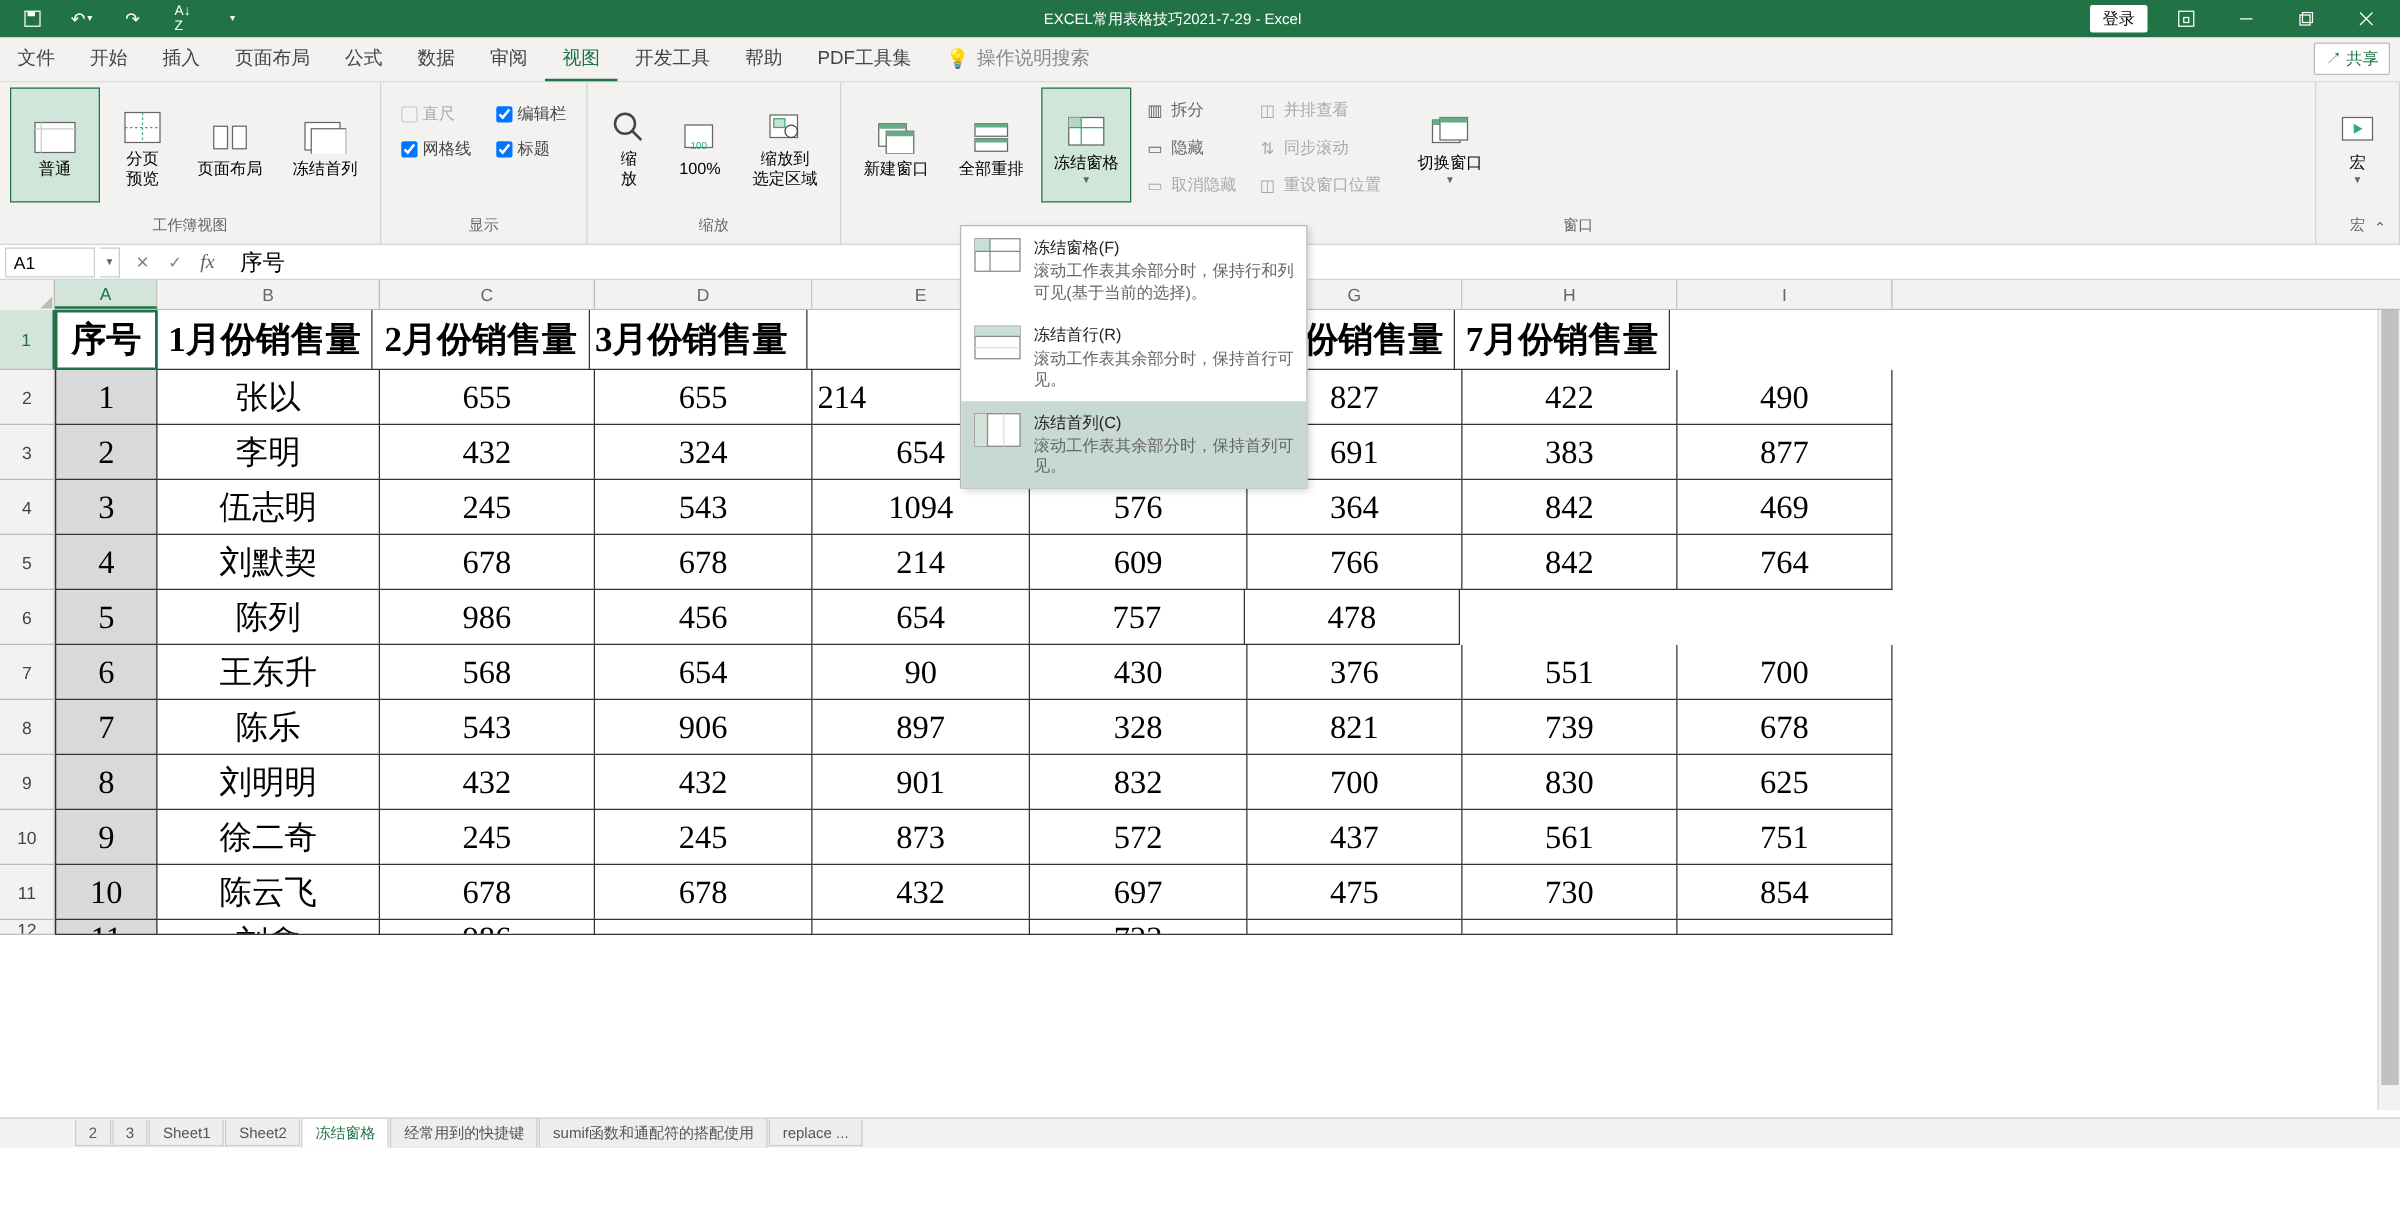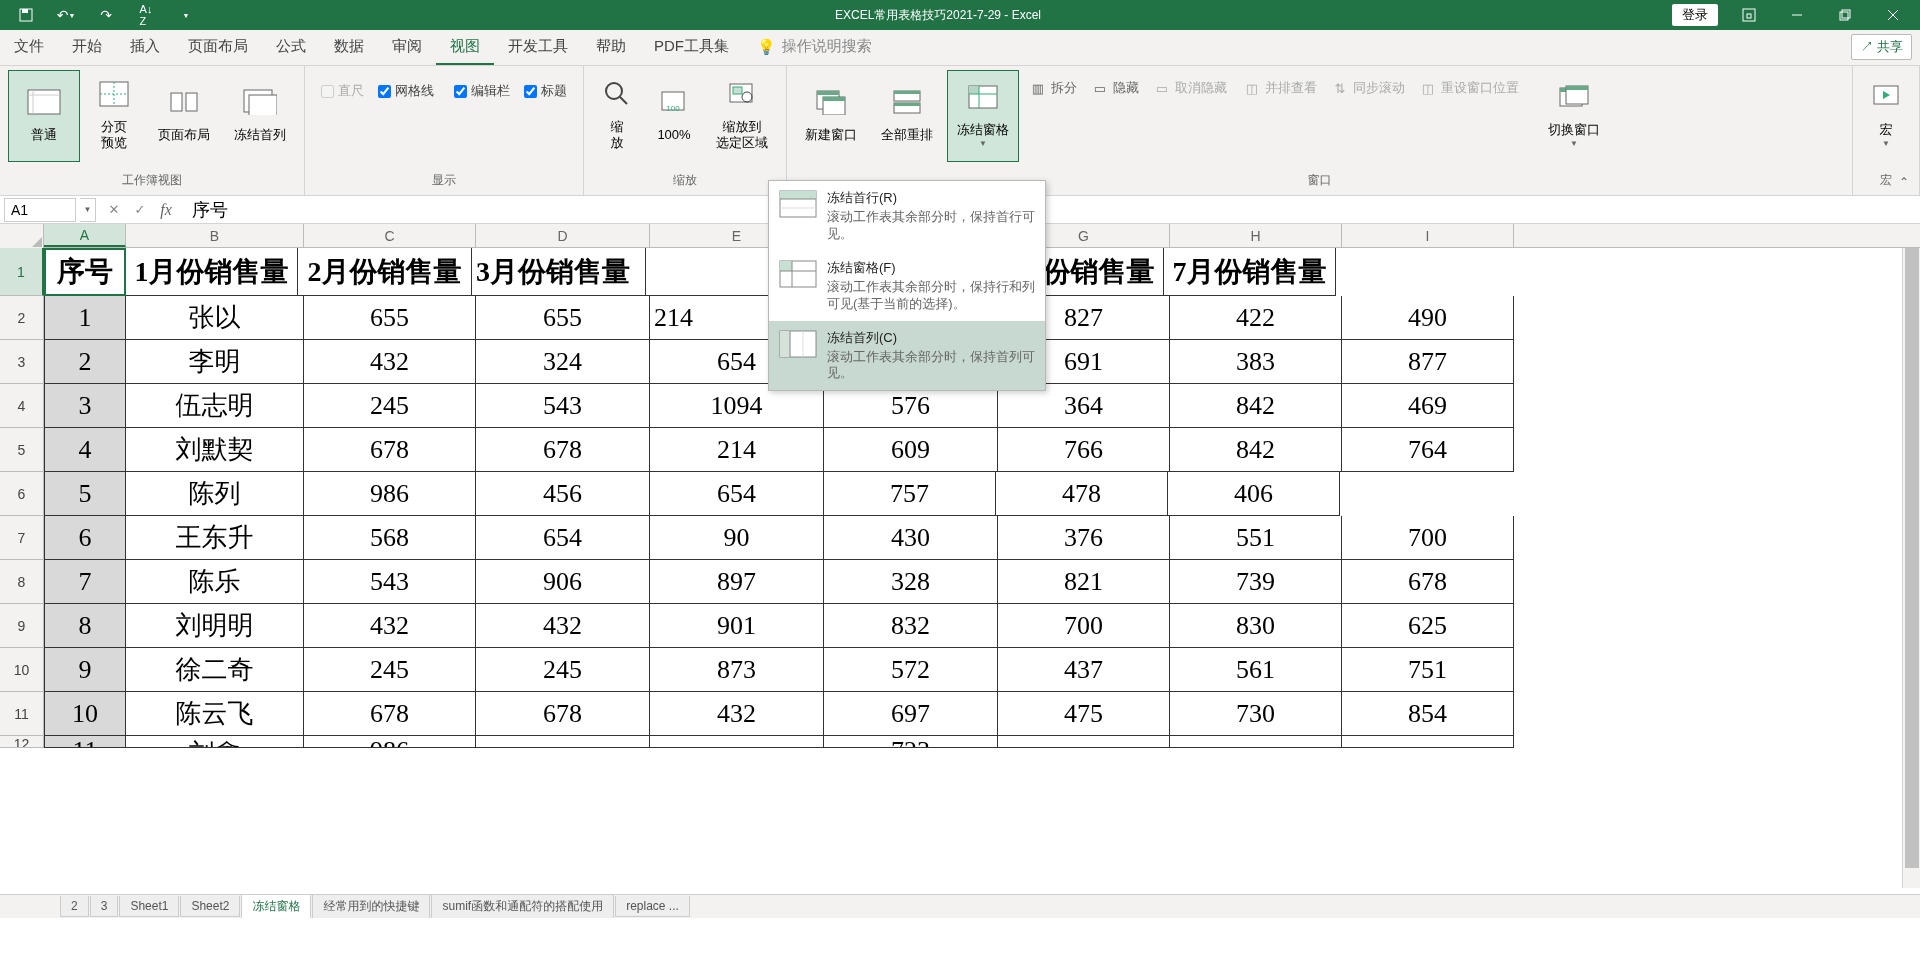--- a/index.html
+++ b/index.html
@@ -18,26 +18,26 @@
 .tab.active { color: #217346; border-bottom: 2px solid #217346; font-weight: 400; }
 .tabs-right { position: absolute; right: 8px; top: 4px; display: flex; align-items: center; }
 .share-btn { border: 1px solid #bbb; background: #fff; padding: 3px 8px; font-size: 13px; color: #217346; cursor: pointer; border-radius: 2px; }
 
 .ribbon { background: #f3f2f1; height: 130px; display: flex; border-bottom: 1px solid #d4d4d4; position: relative; }
 .r-group { display: flex; flex-direction: column; padding: 4px 8px; border-right: 1px solid #d4d4d4; }
 .r-group-body { flex: 1; display: flex; align-items: flex-start; gap: 4px; }
 .r-group-label { text-align: center; font-size: 12px; color: #666; padding-bottom: 2px; }
 .big-btn { display: flex; flex-direction: column; align-items: center; justify-content: center; width: 72px; height: 92px; cursor: pointer; padding: 4px 2px; }
 .big-btn.active { background: #d0e6da; border: 1px solid #217346; }
-.big-icon { width: 34px; height: 34px; margin-bottom: 4px; display: flex; align-items: flex-start; justify-content: center; }
+.big-icon { width: 34px; height: 34px; margin-bottom: 4px; display: flex; align-items: flex-end; justify-content: center; }
 .big-btn .lbl { font-size: 13px; text-align: center; line-height: 1.2; }
 .dd-arrow { font-size: 8px; color: #666; margin-top: 2px; }
 .chkrow { display: flex; align-items: center; gap: 4px; font-size: 13px; height: 22px; padding: 0 4px; cursor: pointer; color: #444; }
 .chkrow input { pointer-events: none; }
-.chkcol { display: flex; flex-direction: row; justify-content: center; gap: 6px; padding: 10px 4px; }
+.chkcol { display: flex; flex-direction: column; justify-content: center; gap: 6px; padding: 10px 4px; }
 .small-row { display: flex; align-items: center; gap: 4px; font-size: 13px; height: 24px; padding: 0 4px; cursor: pointer; color: #666; }
 .small-row .icon-sm { width: 18px; height: 16px; display: inline-flex; align-items: center; justify-content: center; }
 .small-row.disabled { color: #aaa; }
 .ribbon-collapse { position: absolute; right: 6px; bottom: 6px; font-size: 12px; color: #666; cursor: pointer; width: 20px; text-align: center; }
 
 .fmbar { height: 28px; display: flex; align-items: center; border-bottom: 1px solid #d4d4d4; background: #fff; }
 .namebox { width: 72px; height: 24px; margin: 0 4px; padding-left: 6px; border: 1px solid #ccc; font-size: 14px; display: flex; align-items: center; }
 .namebox-dd { width: 16px; height: 24px; border: 1px solid #ccc; border-left: none; display: flex; align-items: center; justify-content: center; font-size: 8px; color: #666; }
 .fx-btns { display: flex; align-items: center; gap: 2px; margin: 0 6px; }
 .fx-btn { width: 24px; height: 22px; display: flex; align-items: center; justify-content: center; font-size: 13px; cursor: pointer; color: #888; }
@@ -442,21 +442,20 @@
       </div>
       <div class="row">
         <div class="rowh">6</div>
         <div class="cell wA idx start-border">5</div>
         <div class="cell wB">陈列</div>
         <div class="cell wC">986</div>
         <div class="cell wD">456</div>
         <div class="cell wE">654</div>
         <div class="cell wG">757</div>
         <div class="cell wH">478</div>
-        <div class="cell wI">406</div>
       </div>
       <div class="row">
         <div class="rowh">7</div>
         <div class="cell wA idx start-border">6</div>
         <div class="cell wB">王东升</div>
         <div class="cell wC">568</div>
         <div class="cell wD">654</div>
         <div class="cell wE">90</div>
         <div class="cell wF">430</div>
         <div class="cell wG">376</div>
@@ -527,42 +526,42 @@
   <div class="vscroll">
       <div class="vscroll-thumb"></div>
     </div>
 </div>
 
 <div class="dropdown">
   <div class="dd-item">
     <div class="dd-icon">
         <svg width="38" height="28">
           <rect x="1" y="1" width="36" height="26" fill="#fff" stroke="#888"></rect>
-          <rect x="1" y="1" width="36" height="8" fill="#c8e0d4"></rect>
-          <line x1="1" y1="9" x2="37" y2="9" stroke="#888"></line>
-          <line x1="1" y1="18" x2="37" y2="18" stroke="#ddd"></line>
+          <rect x="1" y="1" width="12" height="10" fill="#c8e0d4"></rect>
+          <line x1="13" y1="1" x2="13" y2="27" stroke="#888"></line>
+          <line x1="1" y1="11" x2="37" y2="11" stroke="#888"></line>
         </svg>
       </div>
     <div class="dd-text">
-        <div class="dd-title">冻结首行(R)</div>
-        <div class="dd-desc">滚动工作表其余部分时，保持首行可见。</div>
+        <div class="dd-title">冻结窗格(F)</div>
+        <div class="dd-desc">滚动工作表其余部分时，保持行和列可见(基于当前的选择)。</div>
       </div>
   </div>
   <div class="dd-item">
     <div class="dd-icon">
         <svg width="38" height="28">
           <rect x="1" y="1" width="36" height="26" fill="#fff" stroke="#888"></rect>
-          <rect x="1" y="1" width="12" height="10" fill="#c8e0d4"></rect>
-          <line x1="13" y1="1" x2="13" y2="27" stroke="#888"></line>
-          <line x1="1" y1="11" x2="37" y2="11" stroke="#888"></line>
+          <rect x="1" y="1" width="36" height="8" fill="#c8e0d4"></rect>
+          <line x1="1" y1="9" x2="37" y2="9" stroke="#888"></line>
+          <line x1="1" y1="18" x2="37" y2="18" stroke="#ddd"></line>
         </svg>
       </div>
     <div class="dd-text">
-        <div class="dd-title">冻结窗格(F)</div>
-        <div class="dd-desc">滚动工作表其余部分时，保持行和列可见(基于当前的选择)。</div>
+        <div class="dd-title">冻结首行(R)</div>
+        <div class="dd-desc">滚动工作表其余部分时，保持首行可见。</div>
       </div>
   </div>
   <div class="dd-item hover">
     <div class="dd-icon">
         <svg width="38" height="28">
           <rect x="1" y="1" width="36" height="26" fill="#fff" stroke="#888"></rect>
           <rect x="1" y="1" width="10" height="26" fill="#d4e2da"></rect>
           <line x1="11" y1="1" x2="11" y2="27" stroke="#888"></line>
           <line x1="24" y1="1" x2="24" y2="27" stroke="#ddd"></line>
         </svg>

